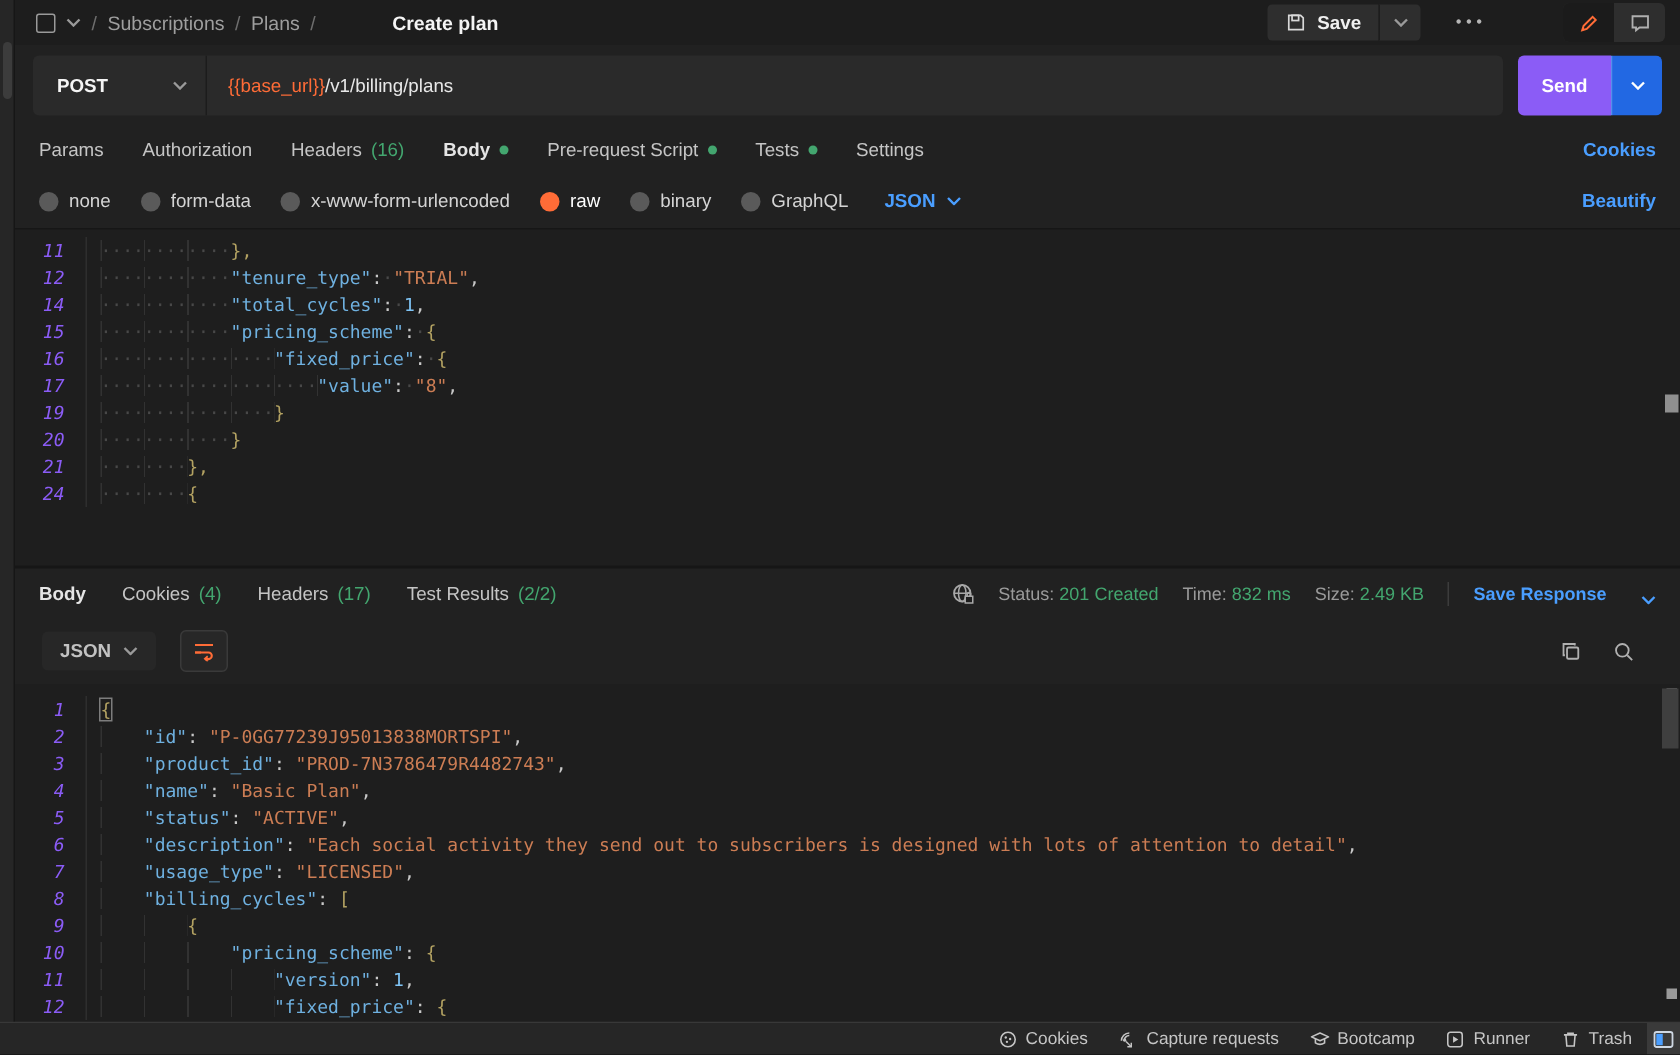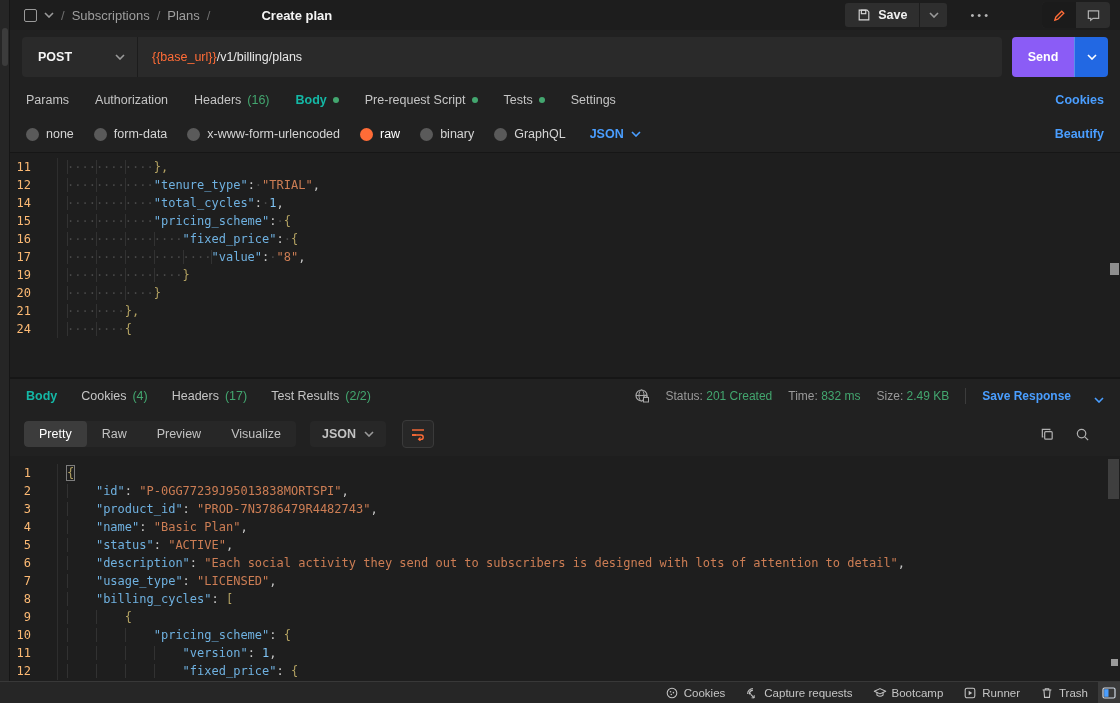--- a/index.html
+++ b/index.html
@@ -42,39 +42,39 @@
   .url-input { flex:1; display:flex; align-items:center; padding:0 14px; font-size:12.5px; white-space:pre; overflow:hidden; }
   .url-var { color:#ff6c37; }
   .url-path { color:#e8e8e8; }
   .send-group { display:flex; margin-left:10px; }
   .send-main { width:62px; height:40px; background:#8b5cf6; color:#fff; font-weight:700; font-size:12.5px; display:flex; align-items:center; justify-content:center; border-radius:4px 0 0 4px; cursor:pointer; }
   .send-chev { width:34px; height:40px; background:#2268e3; border-left:1px solid rgba(255,255,255,0.25); border-radius:0 4px 4px 0; display:flex; align-items:center; justify-content:center; cursor:pointer; }
 
   
   .req-tabs { height:32px; flex:none; display:flex; align-items:center; padding:0 16px; gap:26px; font-size:12.5px; }
   .tab { display:flex; align-items:center; gap:6px; color:#c5c5c5; cursor:pointer; white-space:nowrap; }
-  .tab.active .t-label { color:#14b8a6; font-weight:700; }
+  .tab.active .t-label { color:#e5e5e5; font-weight:700; }
   .t-count { color:#43a66f; }
   .t-dot { width:6px; height:6px; border-radius:50%; background:#43a66f; }
   .right-link { margin-left:auto; color:#4a9eff; font-weight:700; font-size:12.5px; cursor:pointer; }
 
   
   .mode-row { height:36px; flex:none; display:flex; align-items:center; padding:0 16px; gap:20px; font-size:12.5px; }
   .mode { display:flex; align-items:center; gap:7px; cursor:pointer; color:#d4d4d4; }
   .radio { width:13px; height:13px; border-radius:50%; background:#5a5a5a; flex:none; }
   .mode.selected .radio { background:#ff6c37; }
   .mode.selected .m-label { color:#ffffff; }
   .lang-select { display:flex; align-items:center; gap:7px; color:#4a9eff; font-weight:700; cursor:pointer; margin-left:4px; }
 
   
   .editor { position:relative; background:#1e1e1e; overflow:hidden; font-family:"DejaVu Sans Mono", monospace; font-size:12px; }
   .req-editor { height:226px; flex:none; border-top:1px solid #161616; border-bottom:1px solid #161616; padding-top:5px; }
   .resp-editor { flex:1; min-height:0; padding-top:8px; }
   .code-line { display:flex; height:18px; line-height:18px; white-space:pre; }
-  .ln { width:48px; flex:none; text-align:right; padding-right:26px; color:#fdba74; border-right:1px solid #2e2e2e; }
+  .ln { width:48px; flex:none; text-align:right; padding-right:14px; color:#8b5cf6; border-right:1px solid #2e2e2e;font-style:italic; }
   .code { padding-left:9px; white-space:pre; }
   .tk-key { color:#6fb1e0; }
   .tk-str { color:#cc7d54; }
   .tk-num { color:#7fc4f5; }
   .tk-brace { color:#b3a262; }
   .tk-punct { color:#c8c8c8; }
   .tk-ws { color:#484848; background-image:repeating-linear-gradient(to right,#323232 0,#323232 1px,transparent 1px,transparent 4ch); }
   .tk-sp { color:#484848; }
   .tk-cur { color:#b3a262; outline:1px solid #7d7d7d; }
   .vscroll { position:absolute; right:1px; top:3px; bottom:3px; width:9px; }
@@ -289,26 +289,20 @@
           <span class="save-resp">
             <span>Save Response</span>
             <svg class="caret" viewBox="0 0 10 6">
                 <polyline points="1,1 5,5 9,1" style="stroke:#4a9eff"></polyline>
               </svg>
           </span>
         </div>
       </div>
 
       <div class="resp-toolbar">
-        <div class="seg-group" id="view-segments">
-            <div class="seg active">Pretty</div>
-            <div class="seg">Raw</div>
-            <div class="seg">Preview</div>
-            <div class="seg">Visualize</div>
-          </div>
         <div class="fmt-select">
           <span>JSON</span>
           <svg class="caret" viewBox="0 0 10 6">
               <polyline points="1,1 5,5 9,1"></polyline>
             </svg>
         </div>
         <div class="wrap-btn">
           <svg class="ic" width="16" height="14" viewBox="0 0 16 14">
             <line x1="2" y1="3" x2="14" y2="3" stroke="#ff6c37" stroke-width="1.4"></line>
             <path d="M2 8h9a2.2 2.2 0 0 1 0 4.4H9" fill="none" stroke="#ff6c37" stroke-width="1.4"></path>

